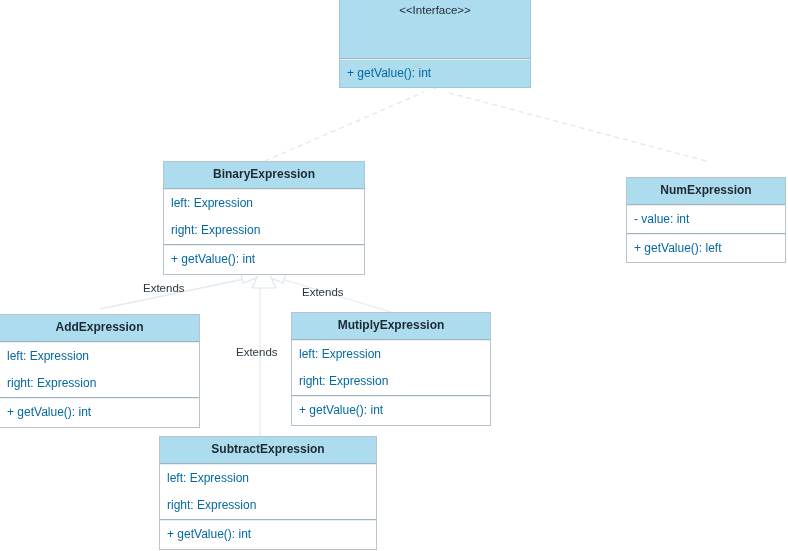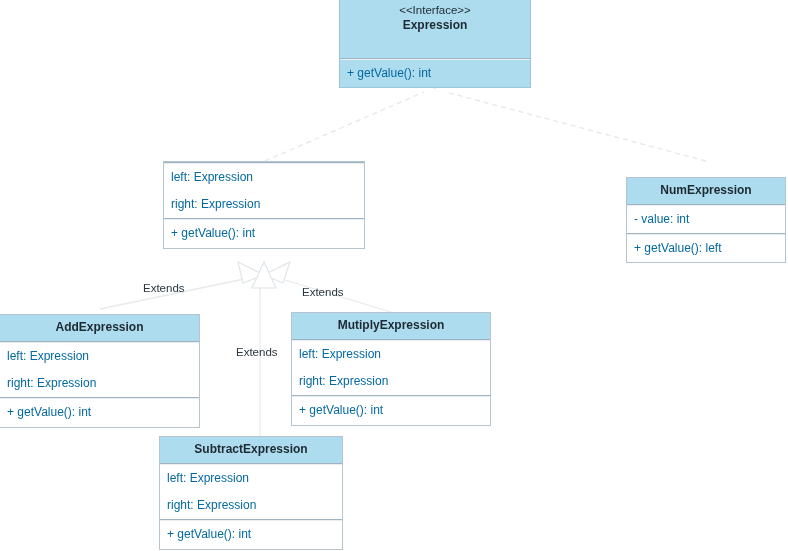--- a/index.html
+++ b/index.html
@@ -84,21 +84,21 @@
     z-index: 6;
     background: transparent;
   }
 
   
   #node-expression        { left: 339px; top: -4px;  width: 192px; }
   #node-binaryexpression  { left: 163px; top: 161px; width: 202px; }
   #node-numexpression     { left: 626px; top: 161px; width: 160px; margin-top: 16px; }
   #node-addexpression     { left: -1px;  top: 314px; width: 201px; }
   #node-mutiplyexpression { left: 291px; top: 312px; width: 200px; }
-  #node-subtractexpression{ left: 159px; top: 436px; width: 184px; }
+  #node-subtractexpression{ left: 159px; top: 436px; width: 218px; }
 
   #node-expression .cls-header { height: 61px; padding-top: 6px; }
   #node-expression .compartment { background: #aedcef; }
 </style>
 </head>
 <body>
 
 <div id="canvas">
 
   <svg id="edges" viewBox="0 0 788 551" width="788" height="551" xmlns="http://www.w3.org/2000/svg">
@@ -117,29 +117,31 @@
     <path d="M 260 436 L 260 288" fill="none" stroke="#e6eaec" stroke-width="1.3"></path>
 
     <path d="M 264 275 L 238 262 L 243 283 Z" fill="#ffffff" stroke="#e0e5e8" stroke-width="1.2"></path>
     <path d="M 264 275 L 290 262 L 283 283 Z" fill="#ffffff" stroke="#e0e5e8" stroke-width="1.2"></path>
     <path d="M 264 262 L 252 288 L 276 288 Z" fill="#ffffff" stroke="#e0e5e8" stroke-width="1.2"></path>
   </svg>
 
   <div class="uml-class filled" id="node-expression">
     <div class="cls-header">
       <span class="stereotype">&lt;&lt;Interface&gt;&gt;</span>
-      <span class="cls-name">Expression</span>
     </div>
     <div class="divider"></div>
     <div class="compartment">
       <div class="member">+ getValue(): int</div>
     </div>
   </div>
 
   <div class="uml-class" id="node-binaryexpression">
+    <div class="cls-header">
+      <span class="cls-name">BinaryExpression</span>
+    </div>
     <div class="divider"></div>
     <div class="compartment">
       <div class="member">left: Expression</div>
       <div class="member">right: Expression</div>
     </div>
     <div class="divider"></div>
     <div class="compartment">
       <div class="member">+ getValue(): int</div>
     </div>
   </div>

